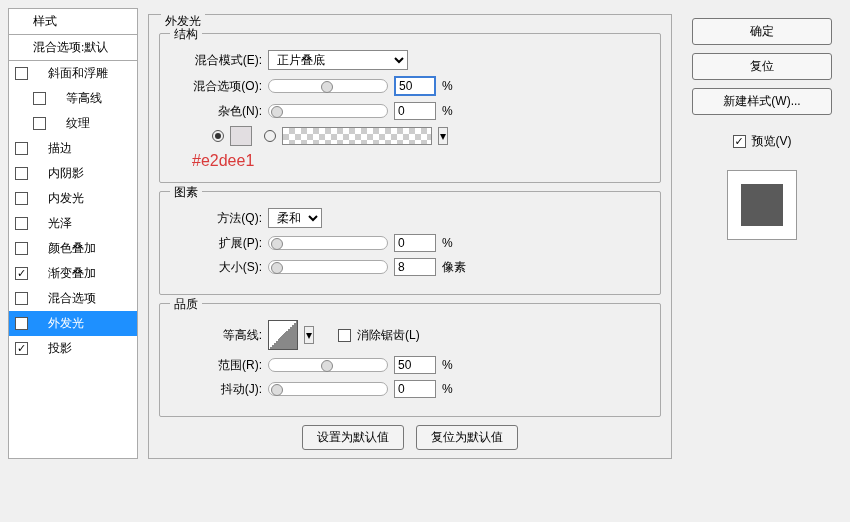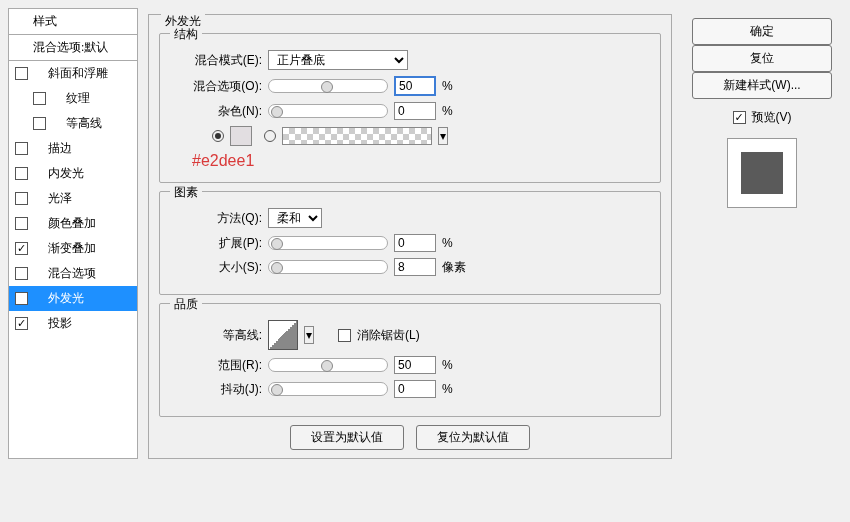--- a/index.html
+++ b/index.html
@@ -26,50 +26,54 @@
 .swatch { width: 22px; height: 20px; border: 1px solid #888; background: #e2dee1; }
 .checker { width: 150px; height: 18px; border: 1px solid #888; background: repeating-conic-gradient(#ccc 0 25%, #fff 0 50%) 0 0/12px 12px; }
 .radio { width: 12px; height: 12px; border: 1px solid #555; border-radius: 50%; display: inline-block; position: relative; }
 .radio.on::after { content:""; position:absolute; top:2px; left:2px; width:6px; height:6px; background:#333; border-radius:50%; }
 .tri-chevron { width: 10px; height: 18px; border: 1px solid #888; display: inline-flex; align-items: center; justify-content: center; }
 .annot { color: #d93a3a; font-size: 16px; margin-left: 20px; }
 .contour { width: 30px; height: 30px; border: 1px solid #555; background: linear-gradient(135deg, #fff 0 50%, #888 50% 100%); }
 .cb { width: 13px; height: 13px; border: 1px solid #555; background: #fff; display: inline-flex; align-items: center; justify-content: center; }
 .cb.on::after { content: "✓"; font-size: 11px; line-height: 1; }
 .btn-row { display: flex; gap: 12px; justify-content: center; margin-top: 8px; }
-.btn { border: 1px solid #777; background: #f3f3f3; padding: 3px 20px; border-radius: 3px; }
-.rightcol { width: 160px; display: flex; flex-direction: column; align-items: center; padding-top: 10px; }
+.btn { border: 1px solid #777; background: #f3f3f3; padding: 3px 14px; border-radius: 3px; }
+.rightcol { width: 160px; display: flex; flex-direction: column; gap: 8px; align-items: center; padding-top: 10px; }
 .rbtn { width: 140px; border: 1px solid #777; background: #f7f7f7; padding: 4px 0; border-radius: 3px; text-align: center; }
 .preview-box { width: 70px; height: 70px; border: 1px solid #999; background: #fff; display: flex; align-items: center; justify-content: center; margin-top: 6px; }
 .preview-inner { width: 42px; height: 42px; background: #5a5a5a; }
 .outer { border: 1px solid #aaa; padding: 10px 10px 8px 10px; position: relative; margin-top: 6px; }
 </style>
 </head>
 <body>
 
 <div class="container">
   <div class="sidebar">
     <div class="side-header">样式</div>
     <div class="side-header">混合选项:默认</div>
     <div id="side-items">
         <div class="side-item">
           <span class="cb"></span>
           <span>斜面和浮雕</span>
         </div>
         <div class="side-item sub">
           <span class="cb"></span>
-          <span>纹理</span>
+          <span>等高线</span>
         </div>
         <div class="side-item sub">
           <span class="cb"></span>
-          <span>等高线</span>
+          <span>纹理</span>
         </div>
         <div class="side-item">
           <span class="cb"></span>
           <span>描边</span>
+        </div>
+        <div class="side-item">
+          <span class="cb"></span>
+          <span>内阴影</span>
         </div>
         <div class="side-item">
           <span class="cb"></span>
           <span>内发光</span>
         </div>
         <div class="side-item">
           <span class="cb"></span>
           <span>光泽</span>
         </div>
         <div class="side-item">

